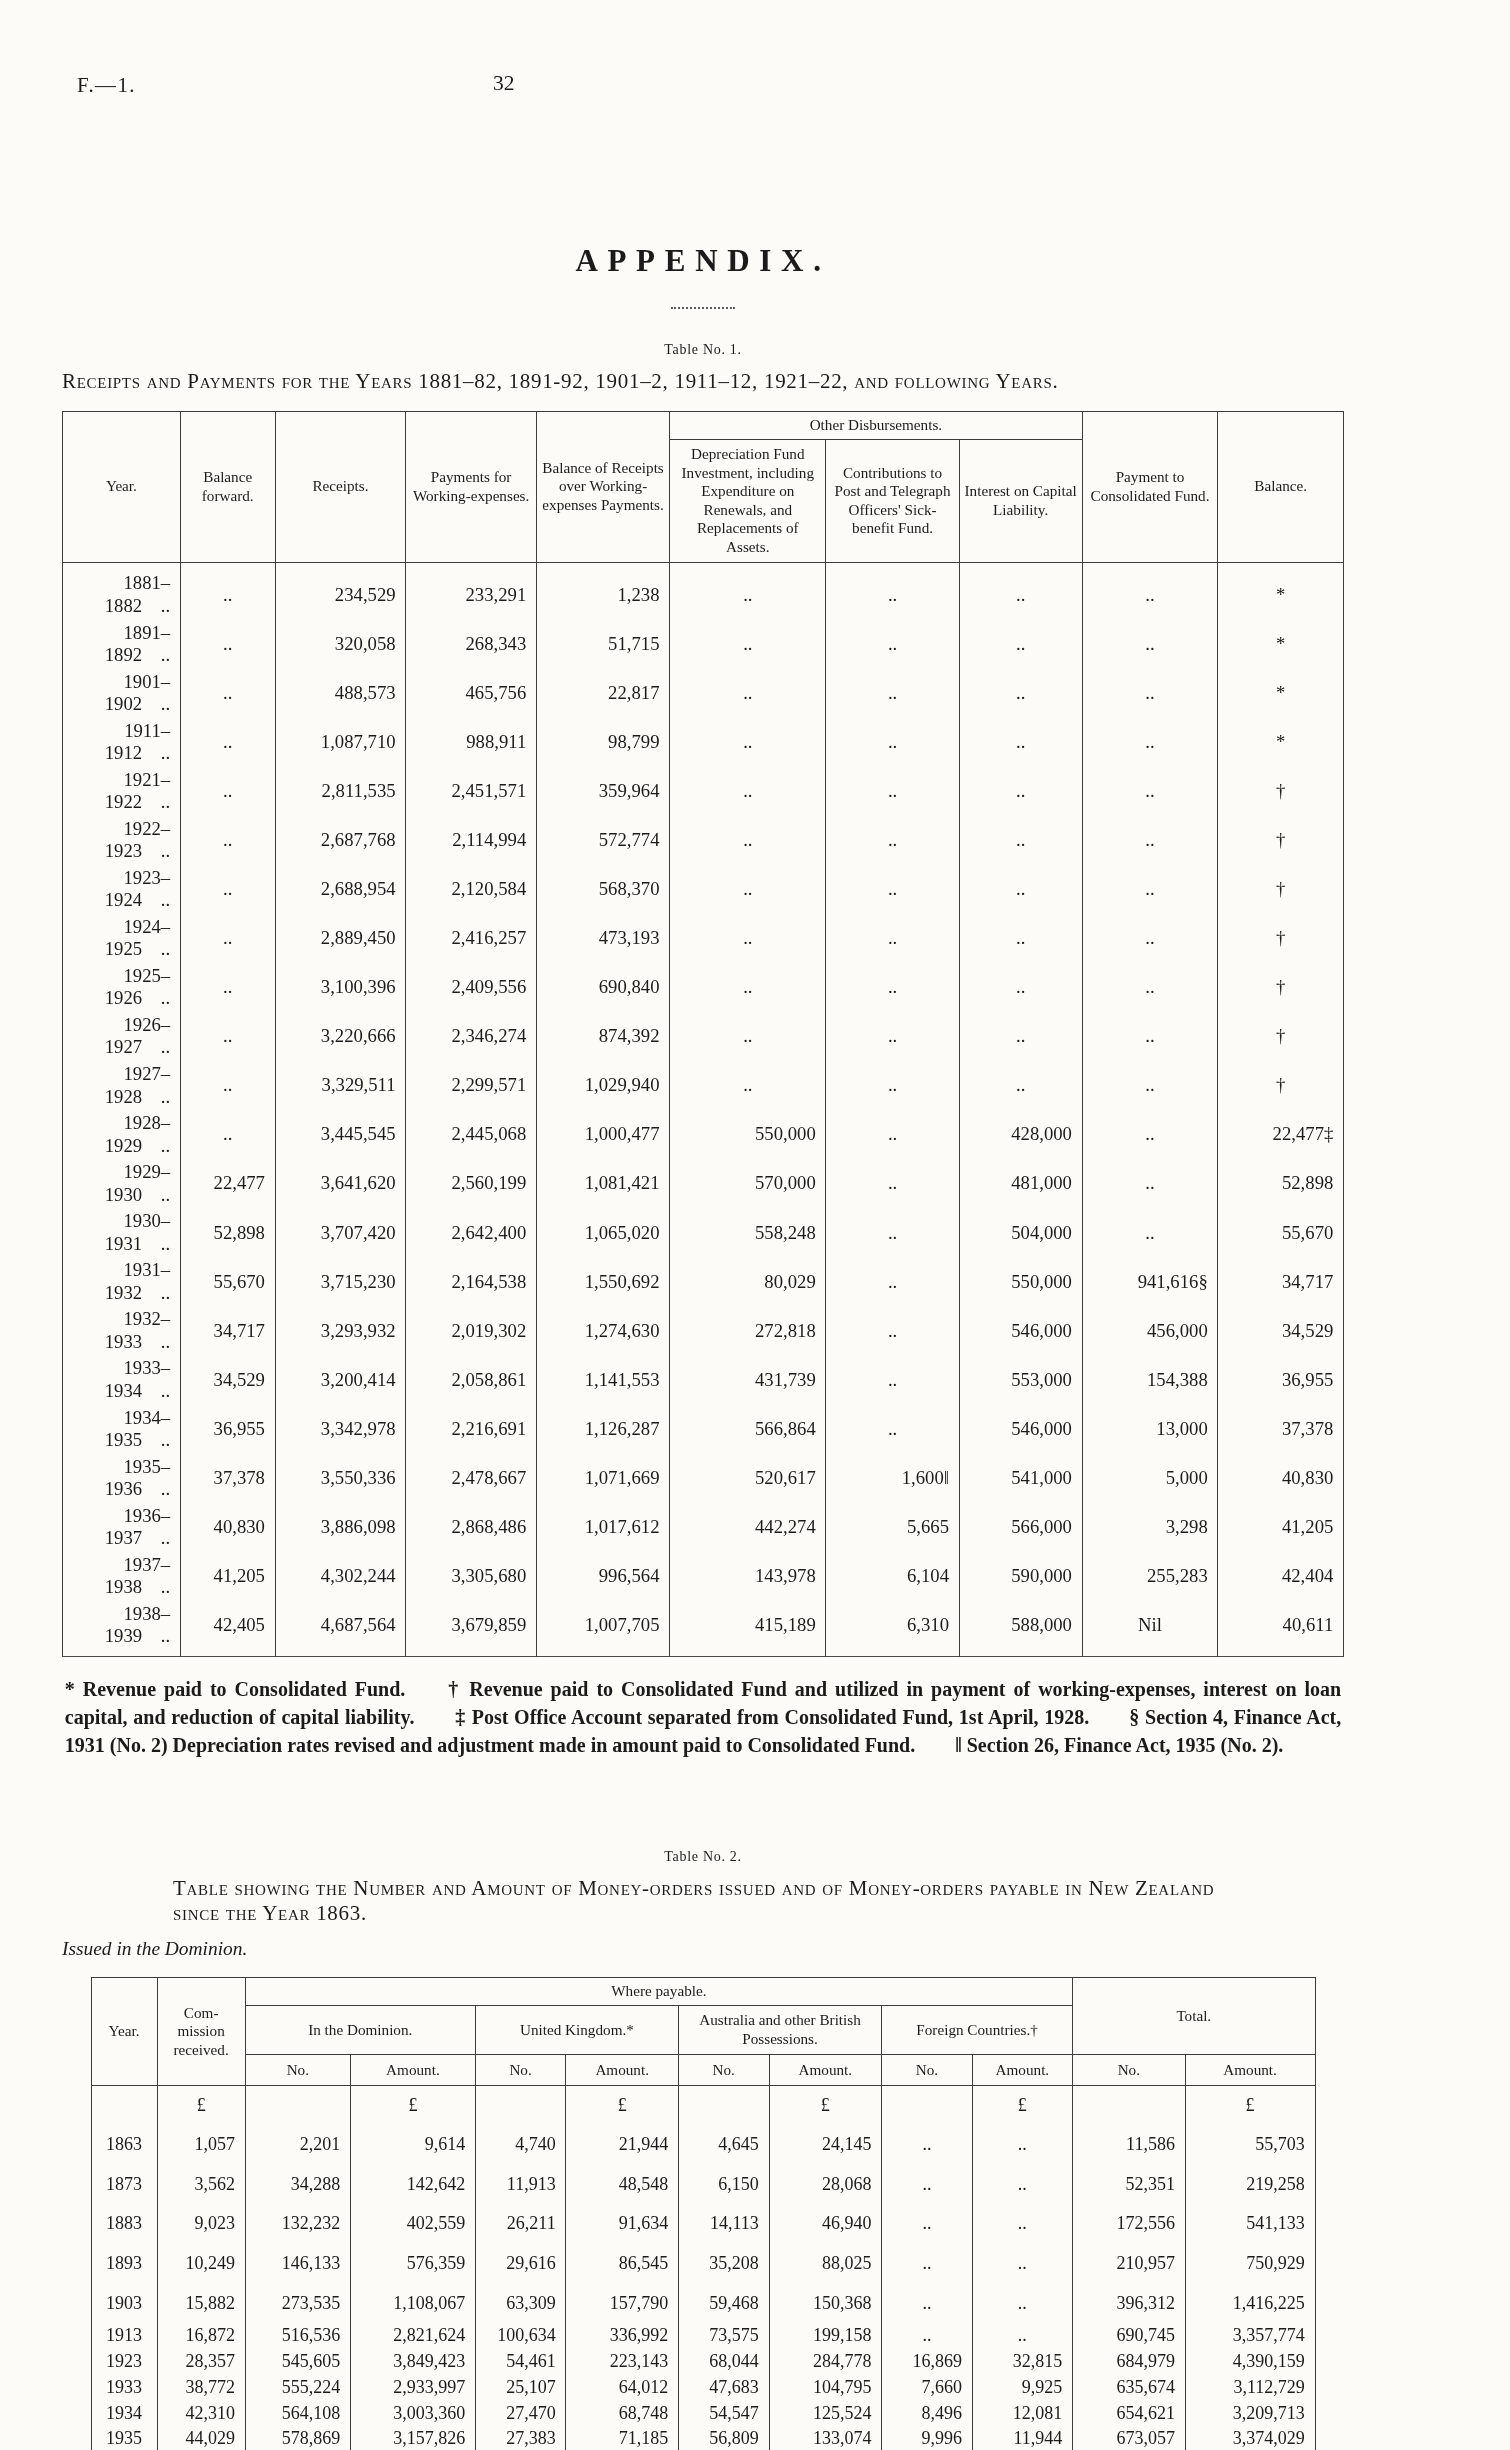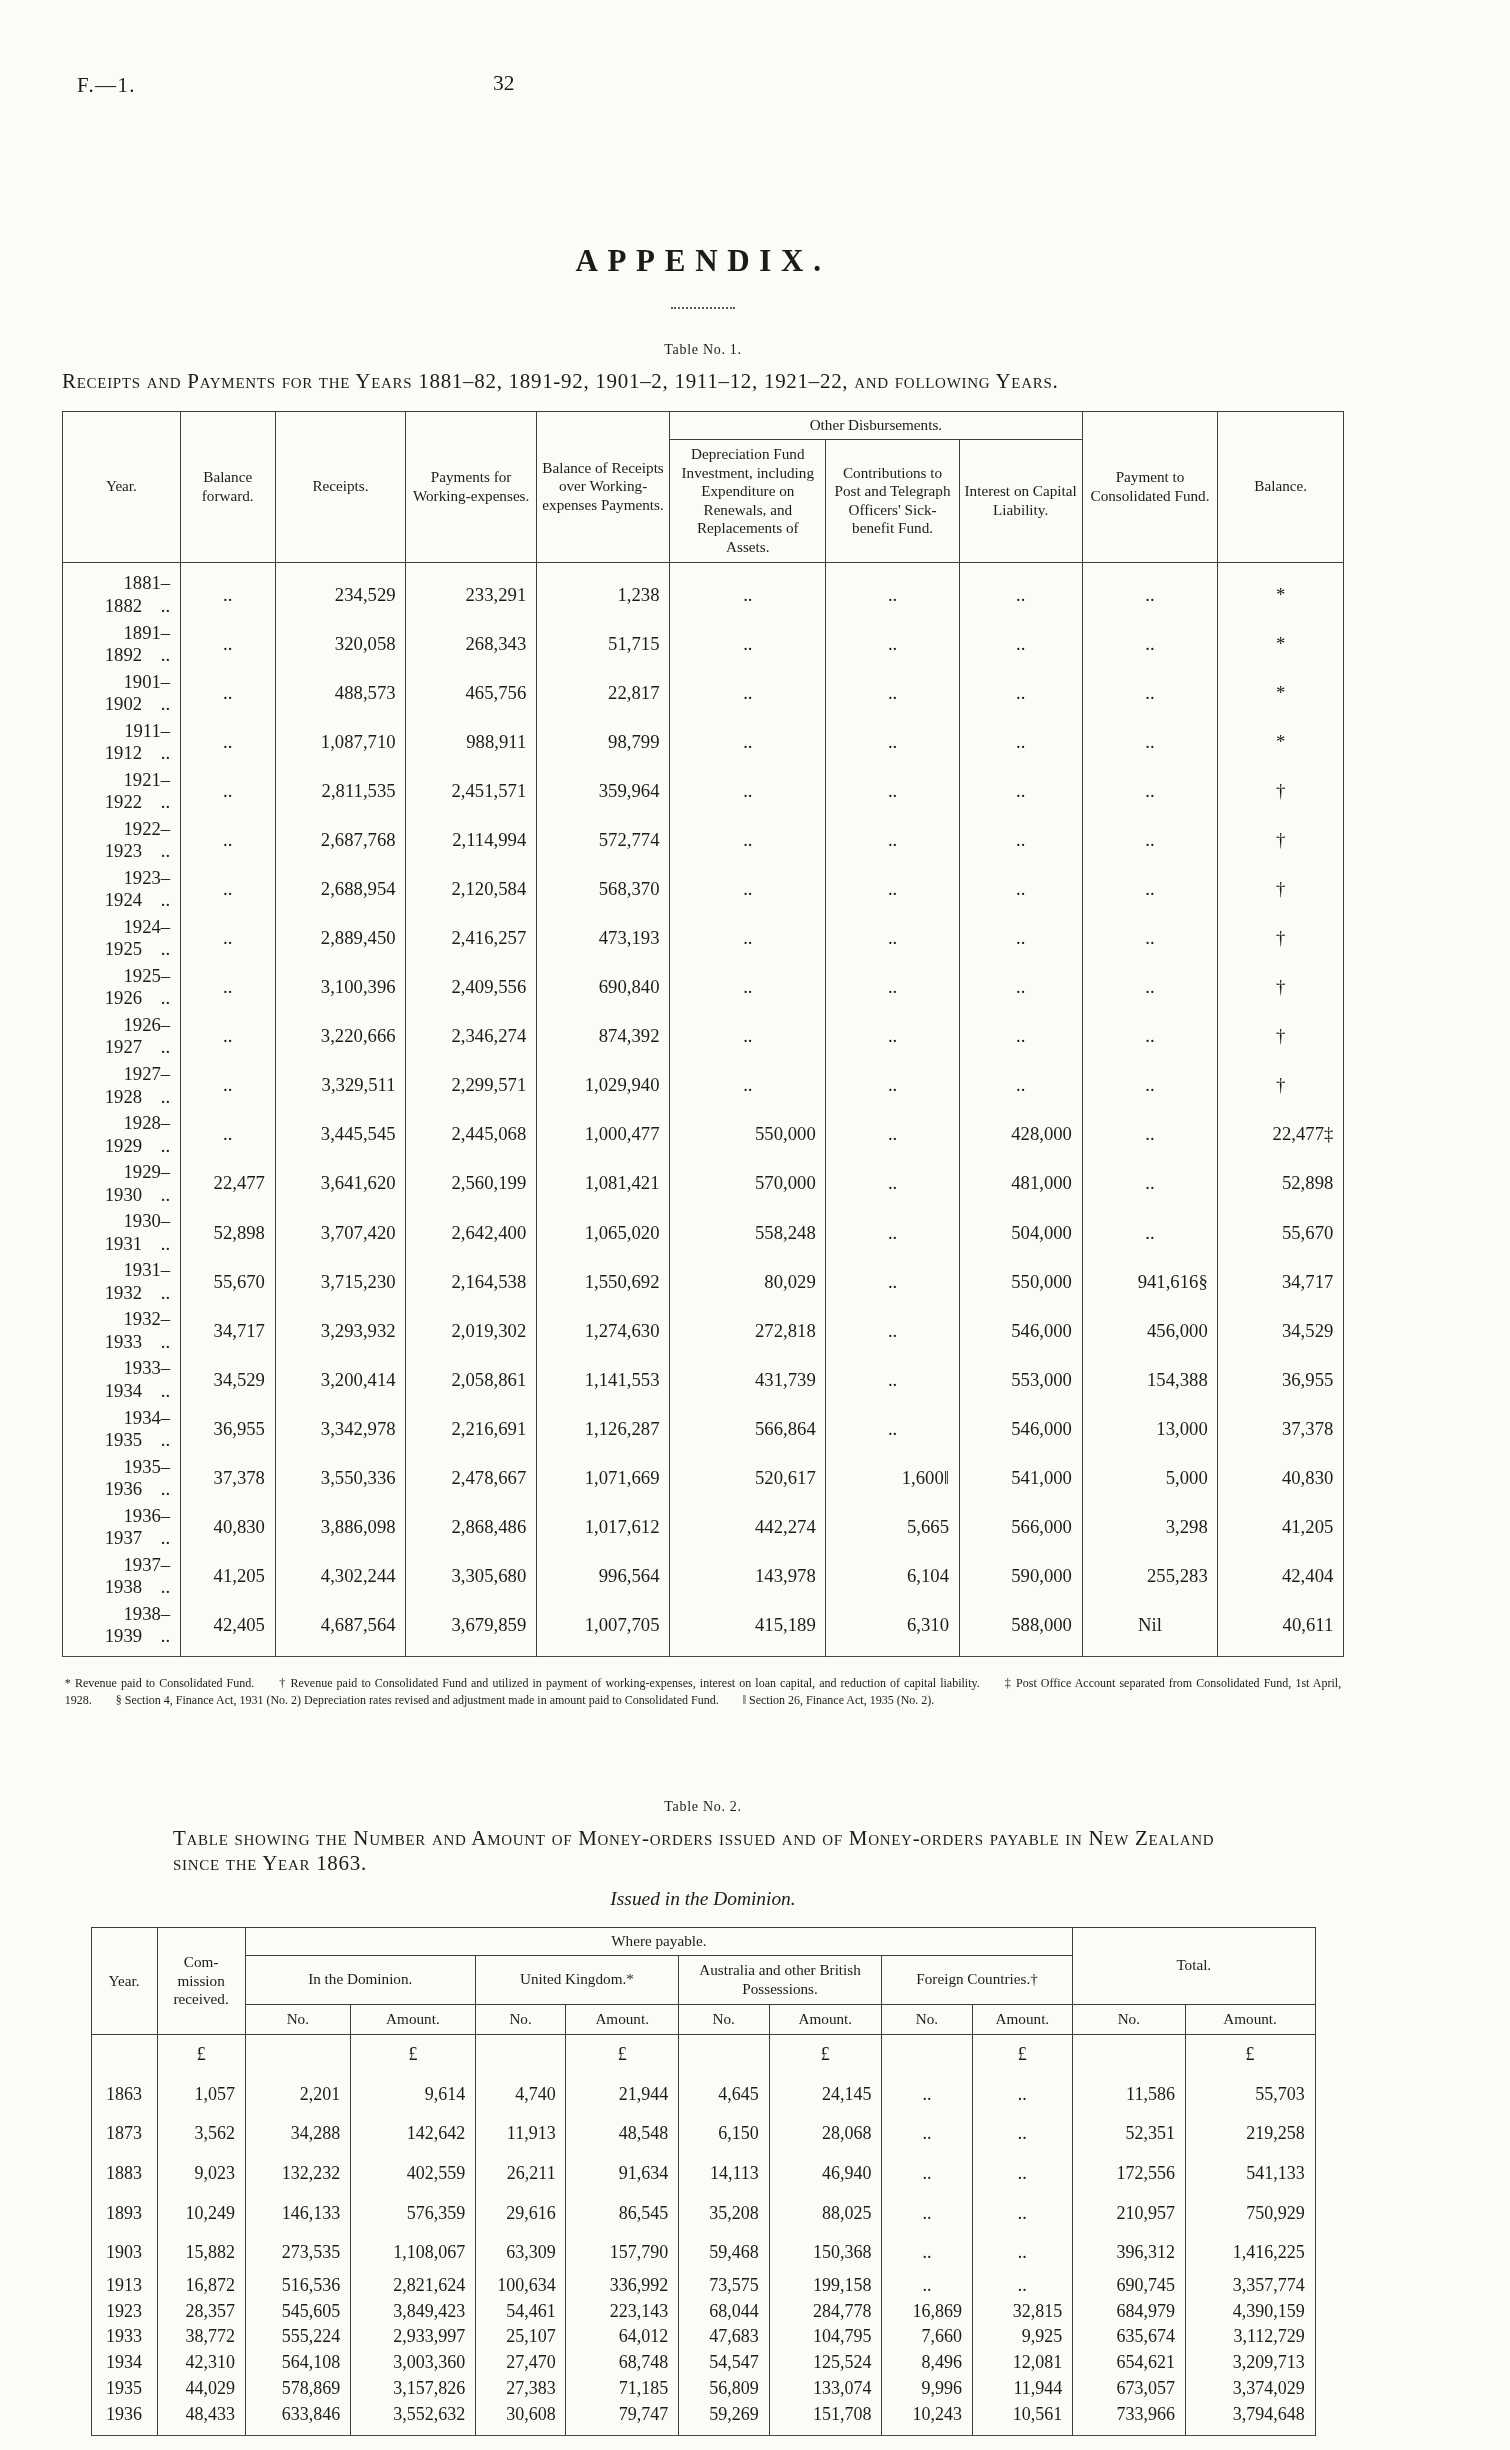--- a/index.html
+++ b/index.html
@@ -15,21 +15,21 @@
   .doc-ref { position:absolute; top:73px; left:77px; font-size:21px; letter-spacing:1.4px; }
   .page-num { position:absolute; top:71px; left:493px; font-size:21.5px; }
   .content { width:1282px; margin:0 auto 0 62px; padding-top:243px; }
 
   .appendix-title { text-align:center; font-size:31px; font-weight:bold; letter-spacing:9.7px; margin:0; }
   .small-rule { width:64px; margin:28px auto 0; border-top:2.1px dotted #5a5a5a; height:0; }
 
   .tbl-title { text-align:center; font-size:14px; font-weight:normal; margin:33px 0 0; letter-spacing:0.7px; }
   .tbl-caption { text-align:left; font-size:21px; font-variant:small-caps; letter-spacing:0.7px; margin:11px 0 0; }
   .tbl-caption.narrow { max-width:1060px; margin-left:auto; margin-right:auto; }
-  .subcaption { text-align:center; font-style:italic; font-size:19.4px; margin:12.5px 0 0; }
+  .subcaption { text-align:left; font-style:italic; font-size:19.4px; margin:12.5px 0 0; }
 
   table.t {
     border-collapse:collapse; table-layout:fixed; width:100%;
     margin-top:16.6px;
     border:0.7px solid #3d3d3d; border-top:1.4px solid #4a4a4a; border-bottom:1.4px solid #4a4a4a;
   }
   .t th {
     font-weight:normal; font-size:15.2px; line-height:1.22;
     padding:5.5px 4.2px; text-align:center; vertical-align:middle;
     border:0.7px solid #3d3d3d;
@@ -40,22 +40,22 @@
     padding:2.1px 9.7px 2.1px 4.2px; text-align:right;
     border-left:0.7px solid #3d3d3d; border-right:0.7px solid #3d3d3d;
   }
   .t td.c { text-align:center; padding-right:4.2px; }
 
   #t1 td:first-child { text-align:right; padding-left:8.3px; }
   #t1 tbody tr:first-child td { padding-top:9.7px; }
   #t1 tbody tr:last-child td { padding-bottom:8.3px; }
 
   .footnote {
-    font-size:12px; line-height:1.4; text-align:justify;
-    margin:18px 0 11px; padding:0 2.8px;
+    font-size:20px; line-height:1.4; text-align:justify;
+    margin:18px 0 11px; padding:0 2.8px;font-weight:bold;
   }
 
   .tbl2-block { margin-top:90px; }
   #t2 { width:1225px; margin-left:auto; margin-right:auto; }
   #t2 td { font-size:18px; padding-top:2.1px; padding-bottom:2.1px; }
   #t2 td:first-child { text-align:center; padding-right:4.2px; }
   #t2 tbody.wide td { padding-top:9px; padding-bottom:9px; }
   #t2 tbody.main tr:nth-child(-n+5) td { padding-top:9px; padding-bottom:9px; }
   #t2 tbody.main tr:last-child td { padding-bottom:9.7px; }
 </style>

